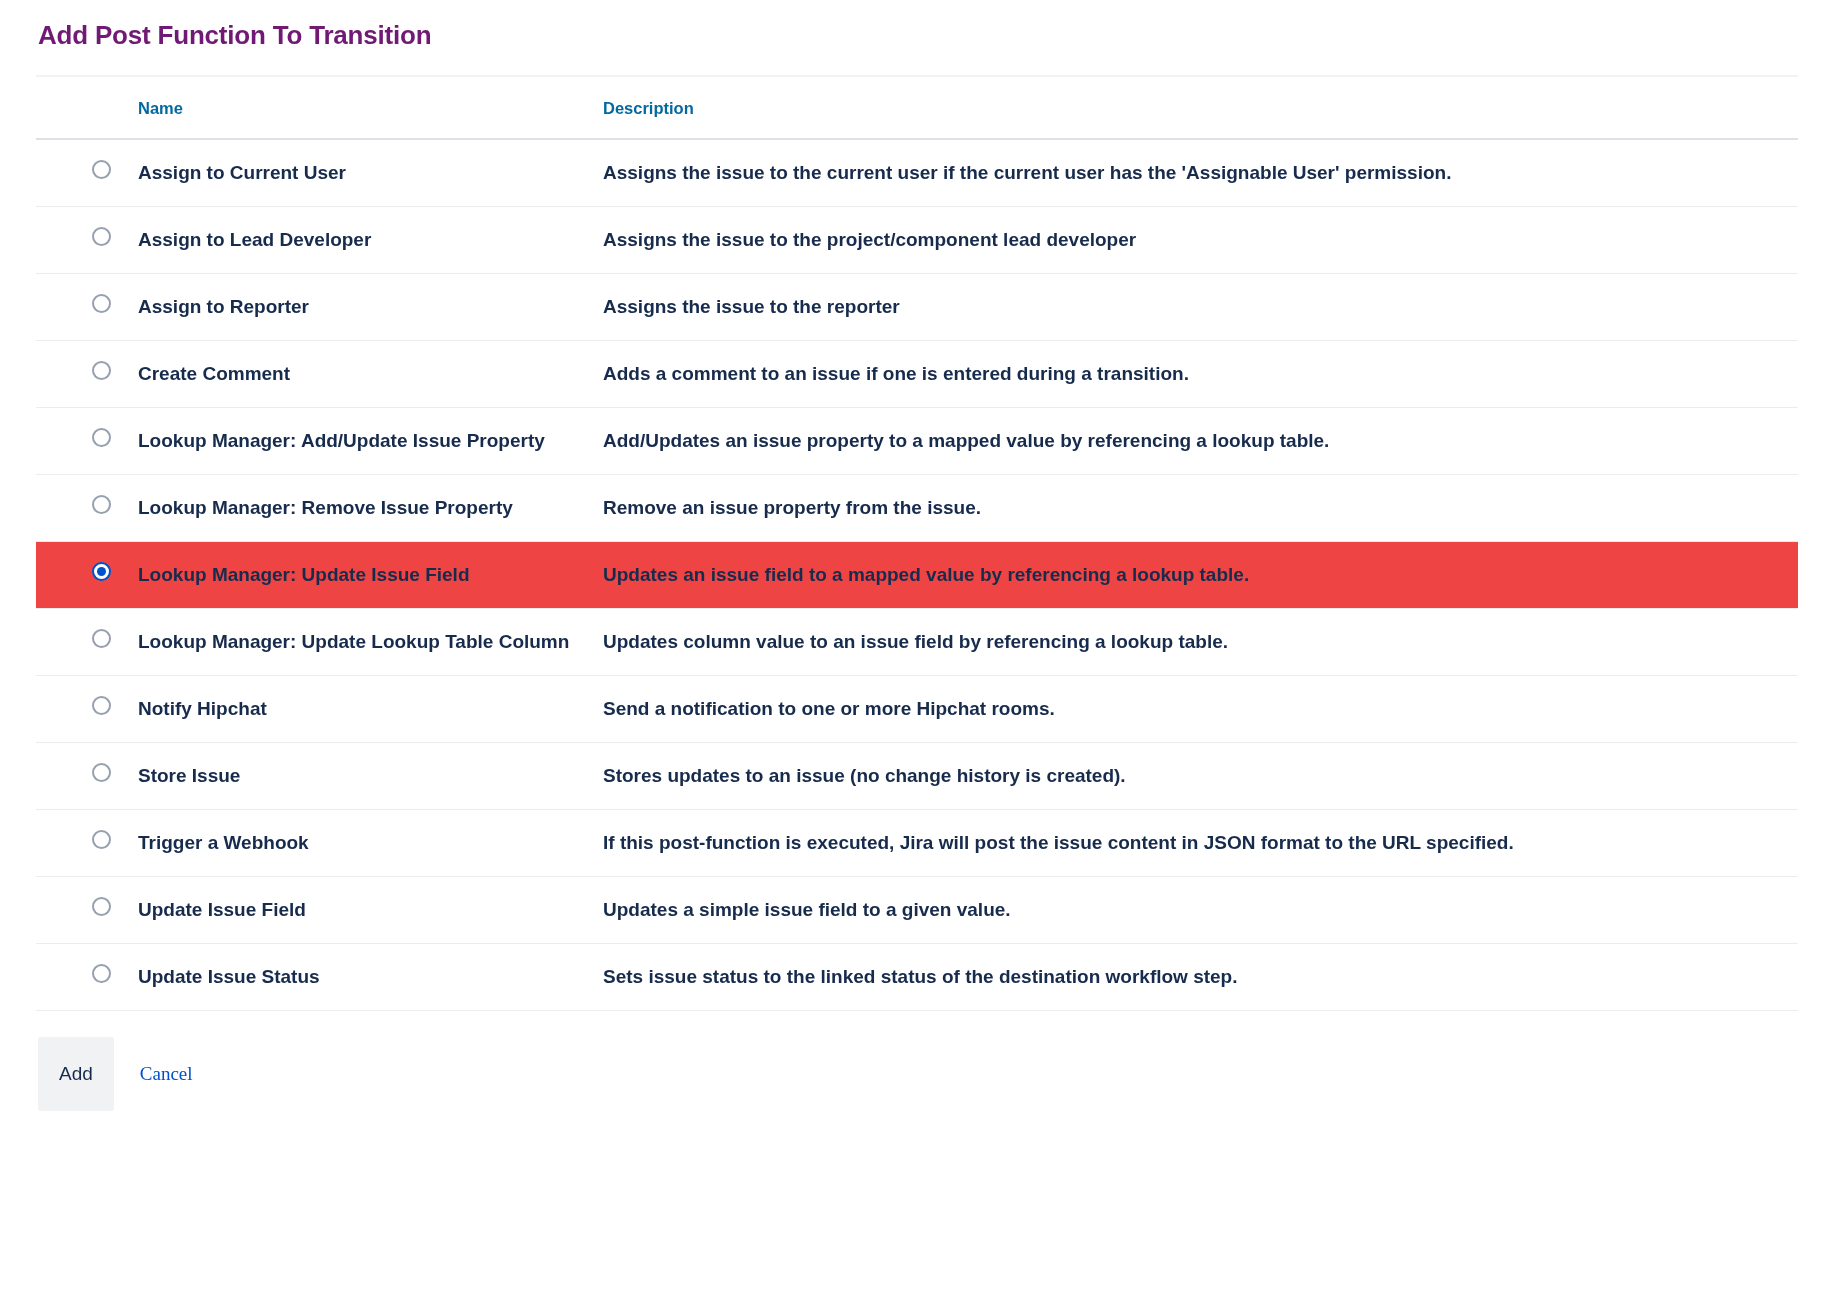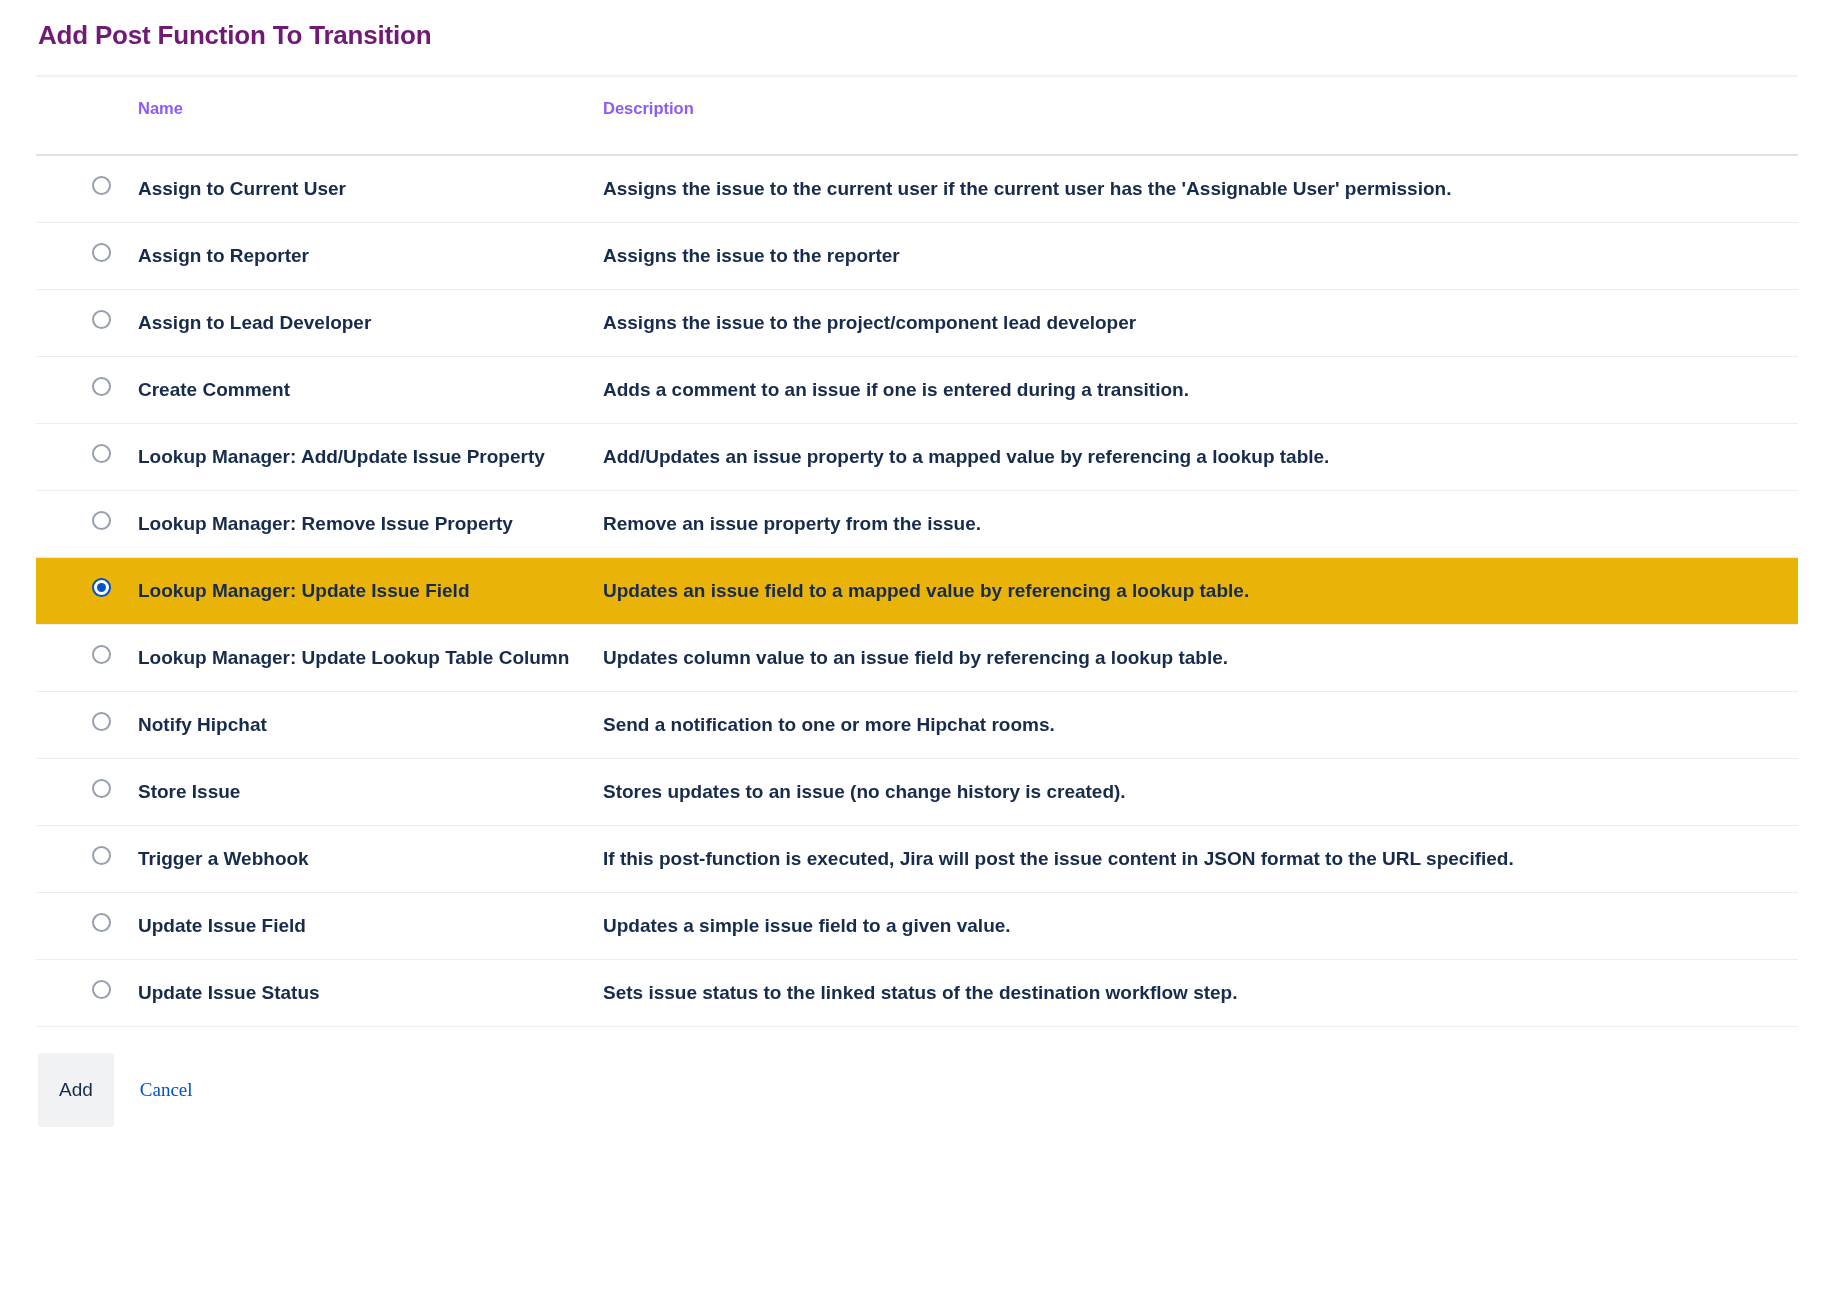--- a/index.html
+++ b/index.html
@@ -36,40 +36,40 @@
     table-layout: fixed;
   }
   table.pf-table col.c-radio { width: 100px; }
   table.pf-table col.c-name { width: 465px; }
   table.pf-table col.c-desc { width: auto; }
 
   thead th {
     text-align: left;
     font-size: 16.5px;
     font-weight: bold;
-    color: #8b5cf6;
-    padding: 22px 10px 36px 10px;
+    color: #0369a1;
+    padding: 22px 10px 20px 10px;
     border-bottom: 2px solid #dfe1e6;
     vertical-align: bottom;
   }
   thead th.th-radio { padding-left: 0; }
   thead th.th-name { padding-left: 2px; }
   thead th.th-desc { padding-left: 2px; }
 
   tbody td {
     border-bottom: 1px solid #ebecf0;
     font-size: 19px;
     color: #172b4d;
     padding: 18px 10px 18px 10px;
     vertical-align: top;
     line-height: 1.58;
     font-weight: bold;
   }
   tbody tr.selected td {
-    background: #eab308;
+    background: #ef4444;
   }
   td.cell-radio {
     padding-left: 0;
     padding-top: 20px;
     width: 100px;
   }
   td.cell-name { padding-left: 2px; }
   td.cell-desc { padding-left: 2px; white-space: nowrap; }
 
   .radio {
@@ -150,29 +150,29 @@
           <td class="cell-radio">
             <span class="radio"></span>
           </td>
           <td class="cell-name">Assign to Current User</td>
           <td class="cell-desc">Assigns the issue to the current user if the current user has the 'Assignable User' permission.</td>
         </tr>
         <tr>
           <td class="cell-radio">
             <span class="radio"></span>
           </td>
+          <td class="cell-name">Assign to Lead Developer</td>
+          <td class="cell-desc">Assigns the issue to the project/component lead developer</td>
+        </tr>
+        <tr>
+          <td class="cell-radio">
+            <span class="radio"></span>
+          </td>
           <td class="cell-name">Assign to Reporter</td>
           <td class="cell-desc">Assigns the issue to the reporter</td>
-        </tr>
-        <tr>
-          <td class="cell-radio">
-            <span class="radio"></span>
-          </td>
-          <td class="cell-name">Assign to Lead Developer</td>
-          <td class="cell-desc">Assigns the issue to the project/component lead developer</td>
         </tr>
         <tr>
           <td class="cell-radio">
             <span class="radio"></span>
           </td>
           <td class="cell-name">Create Comment</td>
           <td class="cell-desc">Adds a comment to an issue if one is entered during a transition.</td>
         </tr>
         <tr>
           <td class="cell-radio">

